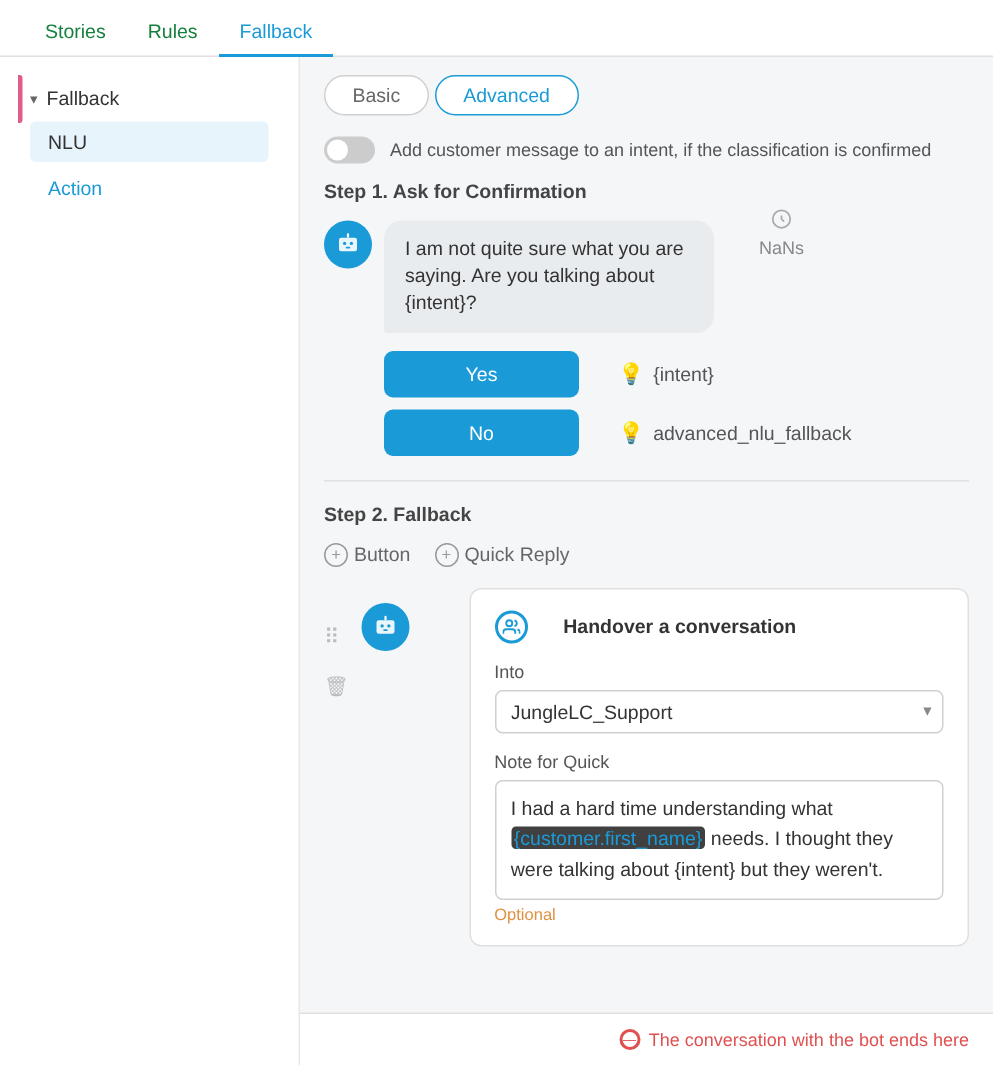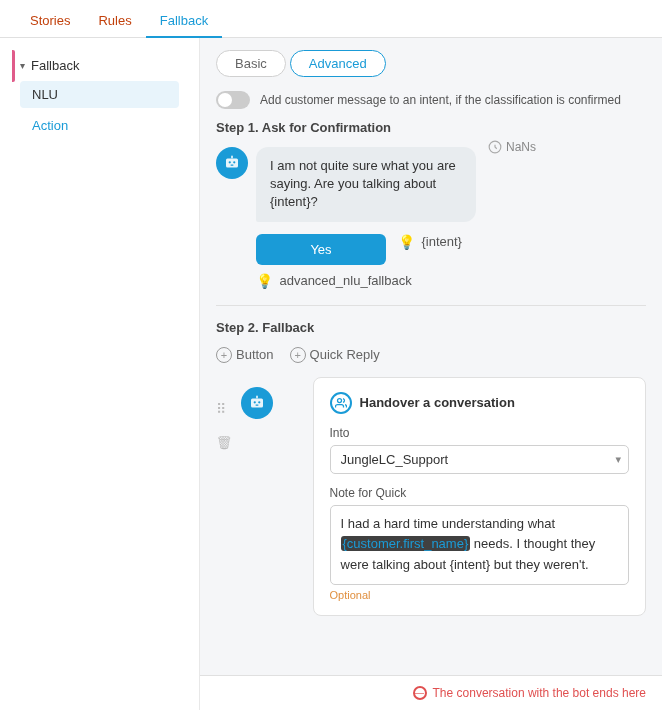--- a/index.html
+++ b/index.html
@@ -10,21 +10,21 @@
       display: flex;
       background: #fff;
       border-bottom: 1px solid #e0e0e0;
       padding: 0 16px;
       height: 38px;
       align-items: flex-end;
     }
     .top-nav-item {
       padding: 8px 14px;
       cursor: pointer;
-      color: #c2410c;
+      color: #15803d;
       font-size: 13px;
       border-bottom: 2px solid transparent;
       margin-bottom: -1px;
     }
     .top-nav-item.active {
       color: #1a9bd7;
       border-bottom: 2px solid #1a9bd7;
       font-weight: 500;
     }
 
@@ -186,34 +186,35 @@
     }
     .nans-badge {
       position: absolute;
       top: -8px;
       right: -60px;
       display: flex;
       align-items: center;
       gap: 4px;
       font-size: 12px;
       color: #888;
+      flex-direction: column;
     }
 
     
     .action-btns {
       margin-left: 40px;
       display: flex;
       flex-direction: column;
       gap: 8px;
       margin-bottom: 16px;
     }
     .action-btn-row {
       display: flex;
-      align-items: flex-start;
-      gap: 12px;
+      align-items: center;
+      gap: 26px;
     }
     .action-btn-blue {
       background: #1a9bd7;
       color: #fff;
       border: none;
       border-radius: 6px;
       padding: 8px 0;
       width: 130px;
       text-align: center;
       font-size: 13px;
@@ -291,21 +292,21 @@
     }
     .trash-icon {
       color: #bbb;
       font-size: 13px;
       cursor: pointer;
       margin-top: 14px;
     }
     .handover-header {
       display: flex;
       align-items: center;
-      gap: 8px;
+      gap: 24px;
       margin-bottom: 12px;
     }
     .handover-icon {
       width: 22px;
       height: 22px;
       border-radius: 50%;
       border: 2px solid #1a9bd7;
       display: flex;
       align-items: center;
       justify-content: center;
@@ -447,20 +448,21 @@
 
     <div class="action-btns">
       <div class="action-btn-row">
         <button class="action-btn-blue">Yes</button>
         <div class="intent-label">
           <span class="bulb-icon">💡</span>
           <span>{intent}</span>
         </div>
       </div>
       <div class="action-btn-row">
+        <button class="action-btn-blue">No</button>
         <div class="intent-label">
           <span class="bulb-icon">💡</span>
           <span>advanced_nlu_fallback</span>
         </div>
       </div>
     </div>
 
     <hr class="divider">
 
     <div class="step-label">Step 2. Fallback</div>

